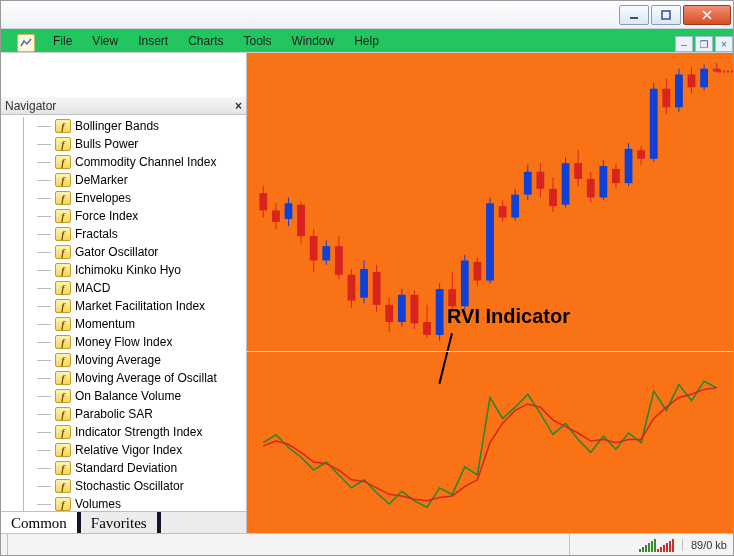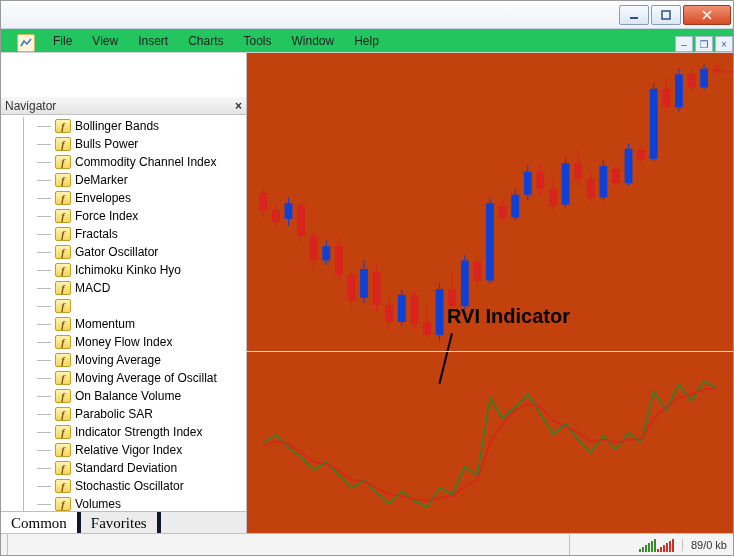--- a/index.html
+++ b/index.html
@@ -30,21 +30,21 @@
   background-repeat:no-repeat;
   background-position: 22px 0, 36px 9px;
   background-size: 1px 100%, 14px 1px;
 }
 .tree-item .ficon { width:16px; height:14px; background:linear-gradient(#fff3b0,#f7d65b); border:1px solid #c49f1d; border-radius:2px; margin-right:4px; display:flex; align-items:center; justify-content:center; font-style:italic; font-family:Georgia,serif; font-size:10px; color:#6a5310; font-weight:bold; }
 .tree-item .lbl { font-size:12px; color:#000; }
 .nav-tabs { height:22px; border-top:1px solid #bfbfbf; display:flex; background:#ececec; }
 .nav-tabs .tab { padding:3px 10px; border-right:4px solid #0f172a; font-size:15px; cursor:pointer;font-family:Liberation Serif, serif; }
 .nav-tabs .tab.active { background:#fff; }
 
-.chartarea { flex:1; position:relative; background:#c2410c; }
+.chartarea { flex:1; position:relative; background:#f97316; }
 .candles { position:absolute; left:0; top:0; width:100%; height:62%; }
 .indicator { position:absolute; left:0; bottom:0; width:100%; height:38%; border-top:1px solid #e0e0e0; }
 .annot { position:absolute; font-weight:bold; font-size:20px; color:#000; pointer-events:none; }
 .annot-line { position:absolute; width:2px; background:#000; transform-origin:top left; pointer-events:none; }
 
 .statusbar { height:22px; border-top:1px solid #c2c2c2; background:#f4f4f4; display:flex; align-items:center; padding:0 6px; }
 .statusbar .spacer { flex:1; }
 .statusbar .bars { display:flex; align-items:flex-end; gap:1px; height:14px; margin-right:8px; }
 .statusbar .bars span { width:2px; background:#3a8a2e; }
 .statusbar .bars span:nth-child(n+7) { background:#c9312a; }
@@ -135,20 +135,21 @@
         <div class="tree-item">
           <span class="ficon">f</span>
           <span class="lbl">Ichimoku Kinko Hyo</span>
         </div>
         <div class="tree-item">
           <span class="ficon">f</span>
           <span class="lbl">MACD</span>
         </div>
         <div class="tree-item">
           <span class="ficon">f</span>
+          <span class="lbl">Market Facilitation Index</span>
         </div>
         <div class="tree-item">
           <span class="ficon">f</span>
           <span class="lbl">Momentum</span>
         </div>
         <div class="tree-item">
           <span class="ficon">f</span>
           <span class="lbl">Money Flow Index</span>
         </div>
         <div class="tree-item">

